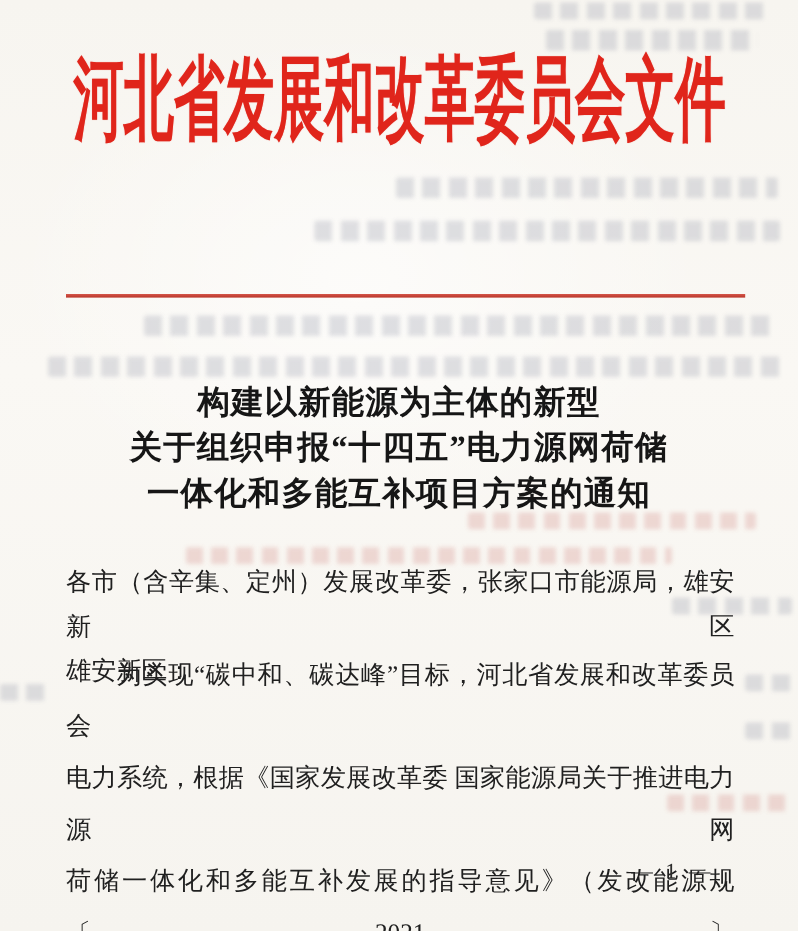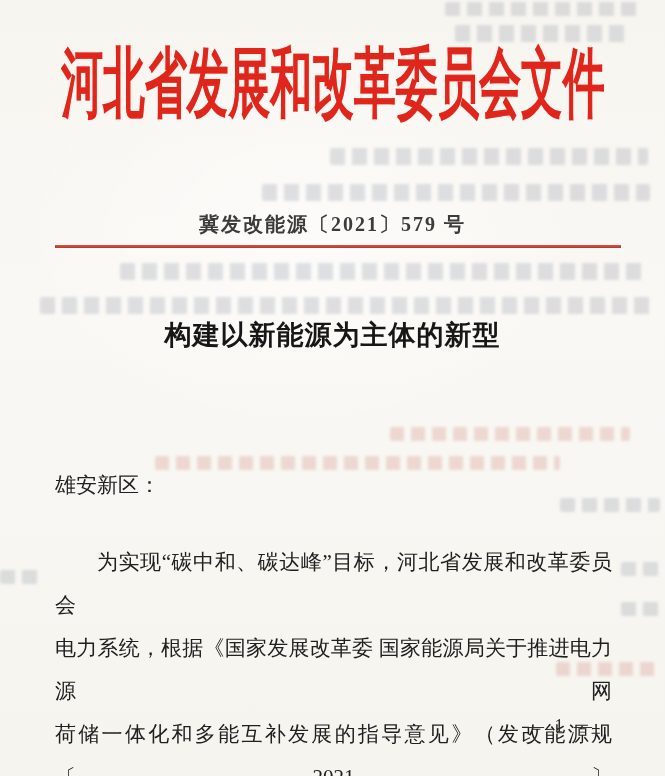--- a/index.html
+++ b/index.html
@@ -147,29 +147,31 @@
     <div class="bleed small" style="left:621px; top:562px; width:42px;"></div>
     <div class="bleed small" style="left:0px;   top:570px; width:40px;"></div>
     <div class="bleed small" style="left:621px; top:602px; width:42px;"></div>
     <div class="bleed pink small" style="left:556px; top:662px; width:100px;"></div>
   </div>
 
   <div class="banner">
     <span class="banner-text">河北省发展和改革委员会文件</span>
   </div>
 
-  <div class="doc-number">冀发改能源〔2021〕579 号</div>
 
   <div class="red-rule"></div>
 
   <div class="doc-title">
     <div>构建以新能源为主体的新型</div>
+    <div>关于组织申报“十四五”电力源网荷储</div>
+    <div>一体化和多能互补项目方案的通知</div>
   </div>
 
   <div class="addressee">
+    <div class="just">各市（含辛集、定州）发展改革委，张家口市能源局，雄安新区</div>
     <div>雄安新区：</div>
   </div>
 
   <div class="body-para">
     <div class="just indent">为实现“碳中和、碳达峰”目标，河北省发展和改革委员会</div>
     <div class="just">电力系统，根据《国家发展改革委 国家能源局关于推进电力源网</div>
     <div class="just">荷储一体化和多能互补发展的指导意见》（发改能源规〔2021〕</div>
 
   </div>
 

